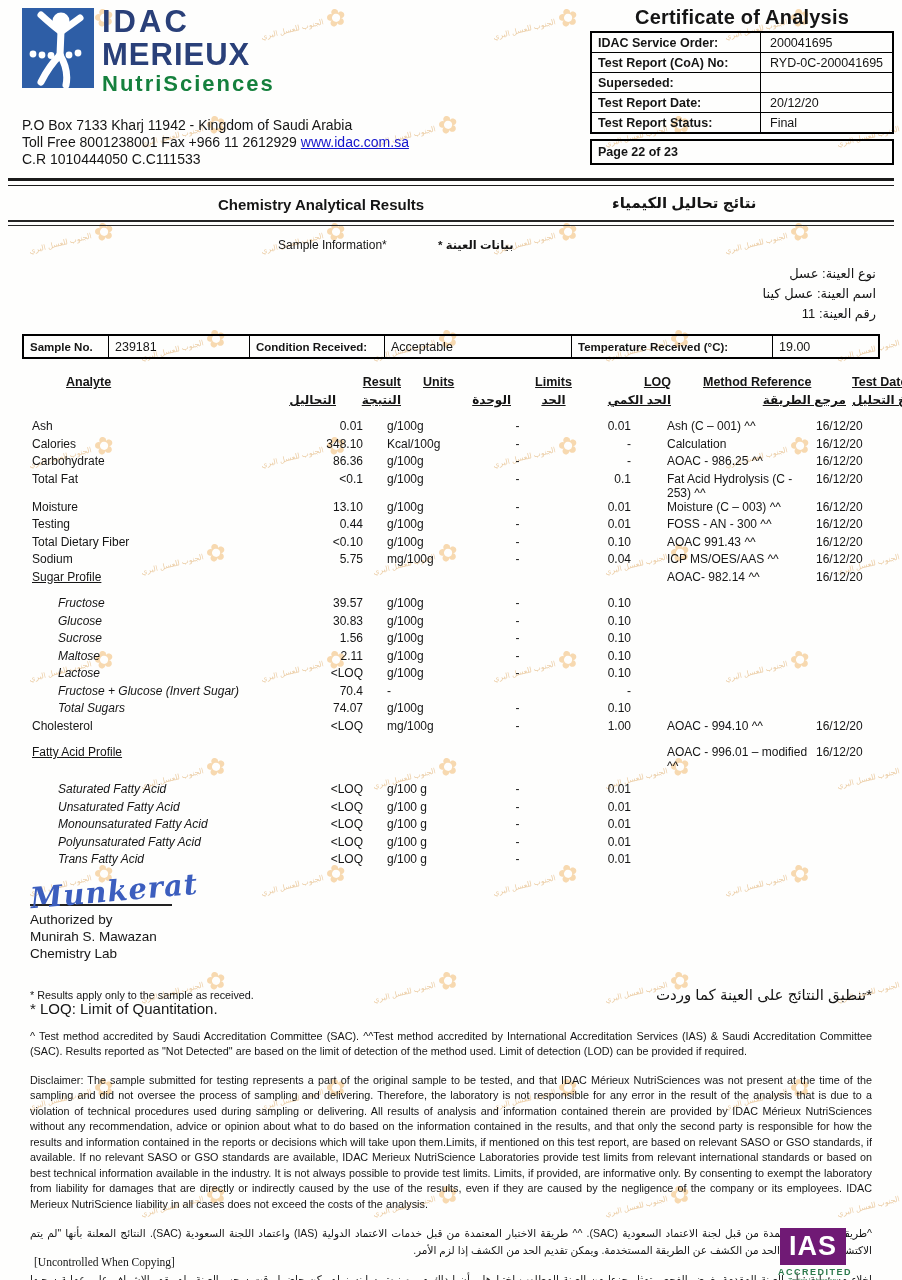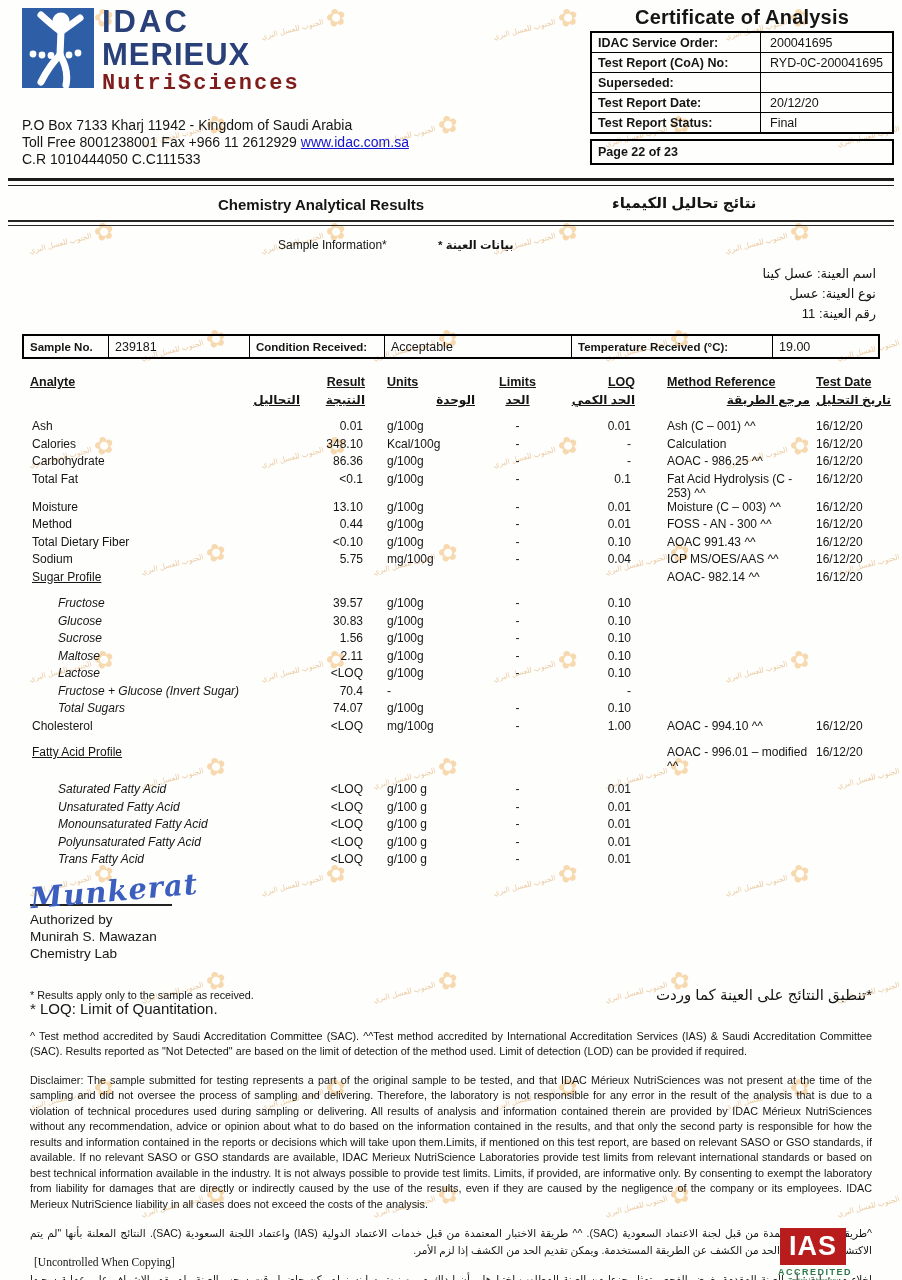--- a/index.html
+++ b/index.html
@@ -12,21 +12,21 @@
   .wm-text{font-size:7.5px;color:#dca45b;white-space:nowrap;}
   .wm-flower{font-size:24px;color:#f2bb72;line-height:20px;}
   
   .header{display:flex;justify-content:space-between;padding:6px 8px 0 22px;}
   .brand{width:440px;}
   .logo-row{display:flex;align-items:flex-start;}
   .logo-box{width:72px;height:80px;margin-top:2px;flex:0 0 auto;}
   .brand-text{margin-left:8px;line-height:1;}
   .brand-1{font-size:31px;font-weight:bold;color:#2a4079;letter-spacing:3px;}
   .brand-2{font-size:31px;font-weight:bold;color:#2a4079;letter-spacing:1px;margin-top:2px;}
-  .brand-3{font-size:22px;font-weight:bold;color:#7f1d1d;letter-spacing:2px;margin-top:3px;font-family:Liberation Mono, monospace;}
+  .brand-3{font-size:22px;font-weight:bold;color:#15803d;letter-spacing:2px;margin-top:3px;}
   .addr{font-size:14px;line-height:17px;margin-top:22px;}
   .addr a{color:#1414cc;text-decoration:underline;}
   .cert{width:304px;}
   .cert-title{font-size:20px;font-weight:bold;text-align:center;letter-spacing:.2px;}
   .info-table{border:2px solid #000;margin-top:2px;background:transparent;}
   .info-row{display:flex;border-bottom:1.5px solid #000;}
   .info-row:last-child{border-bottom:none;}
   .info-label{width:162px;border-right:1.5px solid #000;font-weight:bold;font-size:12.5px;padding:3px 0 2px 6px;}
   .info-value{flex:1;font-size:12.5px;padding:3px 0 2px 9px;}
   .page-box{border:2px solid #000;margin-top:5px;font-weight:bold;font-size:12.5px;padding:4px 6px;}
@@ -40,21 +40,21 @@
   .si-en{position:absolute;left:278px;font-weight:normal;font-size:12px;}
   .si-ar{position:absolute;left:438px;font-weight:bold;font-size:11.5px;}
   .sample-lines{text-align:right;padding-right:26px;font-size:13px;line-height:20px;margin-top:8px;}
   
   .sample-table{display:flex;border:2px solid #000;margin:10px 22px 0 22px;align-items:stretch;}
   .st-cell{padding:4px 4px 3px 6px;font-size:12.5px;display:flex;align-items:center;}
   .st-label{font-weight:bold;font-size:11.5px;}
   .st-b{border-right:1.5px solid #000;}
   
   .results{margin:16px 30px 0 30px;}
-  .rgrid{display:grid;grid-template-columns:270px 65px 110px 85px 75px 175px 1fr;}
+  .rgrid{display:grid;grid-template-columns:270px 65px 110px 85px 75px 175px 1fr;margin-left:36px;}
   .rhead{margin-bottom:12px;}
   .h-en{font-weight:bold;text-decoration:underline;font-size:12.5px;display:block;}
   .h-ar{font-weight:bold;text-decoration:underline;font-size:12px;display:block;margin-top:4px;white-space:nowrap;}
   .hc-result,.hc-loq{text-align:right;}
   .hc-units{padding-left:22px;}
   .hc-limits{text-align:center;}
   .hc-method{padding-left:32px;}
   .hc-date{padding-left:6px;}
   .rrow{display:grid;grid-template-columns:270px 65px 110px 85px 75px 175px 1fr;
         font-size:12px;line-height:14px;min-height:17.5px;align-items:start;}
@@ -76,21 +76,21 @@
   .sig-text{font-size:13.5px;line-height:17px;margin-top:5px;}
   
   .footnotes{margin:26px 30px 0 30px;}
   .fn-row1{display:flex;justify-content:space-between;font-size:10.8px;line-height:14px;}
   .fn-ar-right{font-size:15px;}
   .fn-loq{font-size:15px;line-height:14px;}
   .fn-par{margin-top:13px;font-size:10.8px;line-height:15.5px;text-align:justify;}
   .fn-par-ar{margin-top:13px;font-size:10.5px;line-height:16.5px;text-align:justify;direction:rtl;}
   
   .ias{position:absolute;left:778px;top:1228px;width:70px;text-align:center;z-index:2;}
-  .ias-box{background:#b91c1c;color:#fff;font-weight:bold;font-size:27px;line-height:37px;height:37px;width:66px;margin:0 auto;letter-spacing:1px;}
+  .ias-box{background:#701a75;color:#fff;font-weight:bold;font-size:27px;line-height:37px;height:37px;width:66px;margin:0 auto;letter-spacing:1px;}
   .ias-acc{color:#2c7a4b;font-weight:bold;font-size:9px;letter-spacing:1.5px;margin-top:2px;}
   .ias-sub{color:#2c7a4b;font-size:6px;}
   .uncontrolled{position:absolute;left:34px;top:1256px;font-size:11.5px;z-index:2;font-family:Liberation Serif, serif;}
 </style>
 </head>
 <body>
 
 <div class="page">
   <div class="wm-layer" id="wm-layer">
       <span class="wm" style="left: 28px; top: 16px;">
@@ -362,22 +362,22 @@
       <span class="sec-ar" dir="rtl">نتائج تحاليل الكيمياء</span>
     </div>
     <div class="rule-sm"></div>
 
     <div class="sample-info-row">
       <span class="si-en">Sample Information*</span>
       <span class="si-ar" dir="rtl">بيانات العينة *</span>
     </div>
 
     <div class="sample-lines" dir="rtl">
+      <div>نوع العينة: عسل</div>
       <div>اسم العينة: عسل كينا</div>
-      <div>نوع العينة: عسل</div>
       <div>رقم العينة: 11</div>
     </div>
 
     <div class="sample-table">
       <div class="st-cell st-label st-b" style="width:74px">Sample No.</div>
       <div class="st-cell st-b" style="width:130px">239181</div>
       <div class="st-cell st-label st-b" style="width:124px">Condition Received:</div>
       <div class="st-cell st-b" style="width:176px">Acceptable</div>
       <div class="st-cell st-label st-b" style="width:190px">Temperature Received (°C):</div>
       <div class="st-cell" style="flex:1">19.00</div>
@@ -454,21 +454,21 @@
           <div class="rrow">
             <div class="c-analyte">Moisture</div>
             <div class="c-result">13.10</div>
             <div class="c-units">g/100g</div>
             <div class="c-limits">-</div>
             <div class="c-loq">0.01</div>
             <div class="c-method">Moisture (C – 003) ^^</div>
             <div class="c-date">16/12/20</div>
           </div>
           <div class="rrow">
-            <div class="c-analyte">Method</div>
+            <div class="c-analyte">Testing</div>
             <div class="c-result">0.44</div>
             <div class="c-units">g/100g</div>
             <div class="c-limits">-</div>
             <div class="c-loq">0.01</div>
             <div class="c-method">FOSS - AN - 300 ^^</div>
             <div class="c-date">16/12/20</div>
           </div>
           <div class="rrow">
             <div class="c-analyte">Total Dietary Fiber</div>
             <div class="c-result">&lt;0.10</div>

